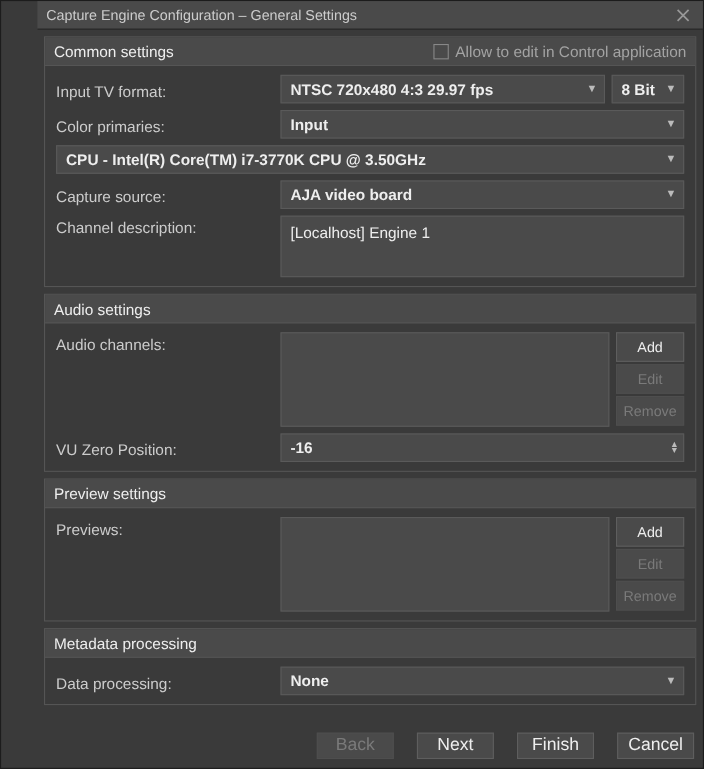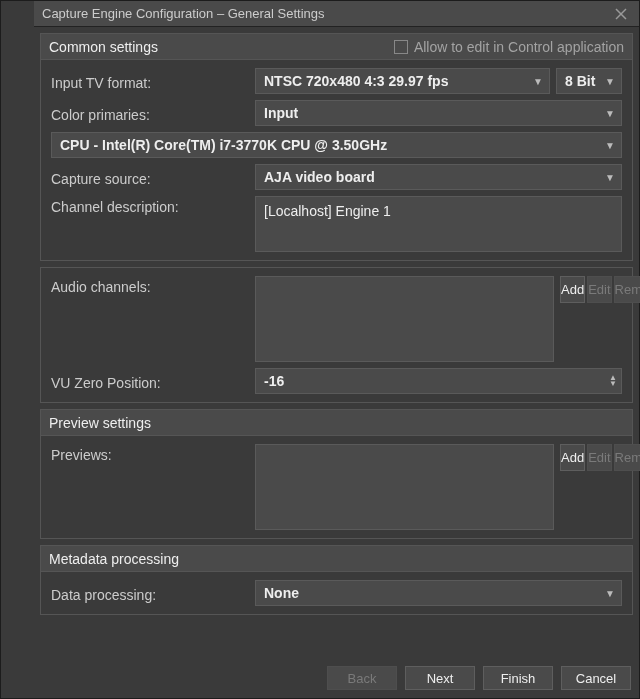--- a/index.html
+++ b/index.html
@@ -119,21 +119,21 @@
     font-size: 14px;
   }
   .listbox {
     flex: 1;
     background: #4a4a4a;
     border: 1px solid #5a5a5a;
     height: 86px;
   }
   .btn-stack {
     width: 62px;
-    display: flex; gap: 2px;
+    display: flex; flex-direction: column; gap: 2px;
   }
   .btn {
     height: 27px;
     background: #4a4a4a;
     border: 1px solid #5e5e5e;
     display: flex; align-items: center; justify-content: center;
     color: #eee; font-size: 13px;
   }
   .btn.disabled { color: #7a7a7a; border-color: #4e4e4e; }
   .checkbox {
@@ -144,21 +144,21 @@
     vertical-align: middle;
   }
   .allow-row {
     display: flex; align-items: center;
     font-size: 14px; color: #a3a3a3;
   }
   .footer {
     padding: 6px 8px 8px 8px;
     display: flex; justify-content: flex-end; gap: 8px;
   }
-  .footer .btn { width: 70px; height: 24px; font-size: 13px; }
+  .footer .btn { width: 70px; height: 24px; font-size: 16px; margin-left: 13px; }
 </style>
 </head>
 <body>
 
 <div class="window">
 
   <div class="titlebar">
     <span class="title">Capture Engine Configuration – General Settings</span>
     <div class="close">
       <svg width="12" height="12" viewBox="0 0 12 12">
@@ -229,20 +229,23 @@
             <div class="textarea">
               <span>[Localhost] Engine 1</span>
             </div>
           </div>
         </div>
 
       </div>
     </div>
 
     <div class="group">
+      <div class="group-header">
+        <span class="hlabel">Audio settings</span>
+      </div>
       <div class="group-body">
 
         <div class="row row-top">
           <div class="lab">Audio channels:</div>
           <div class="ctrl">
             <div class="listbox"></div>
             <div class="btn-stack">
               <div class="btn">
                   <span>Add</span>
                 </div>

